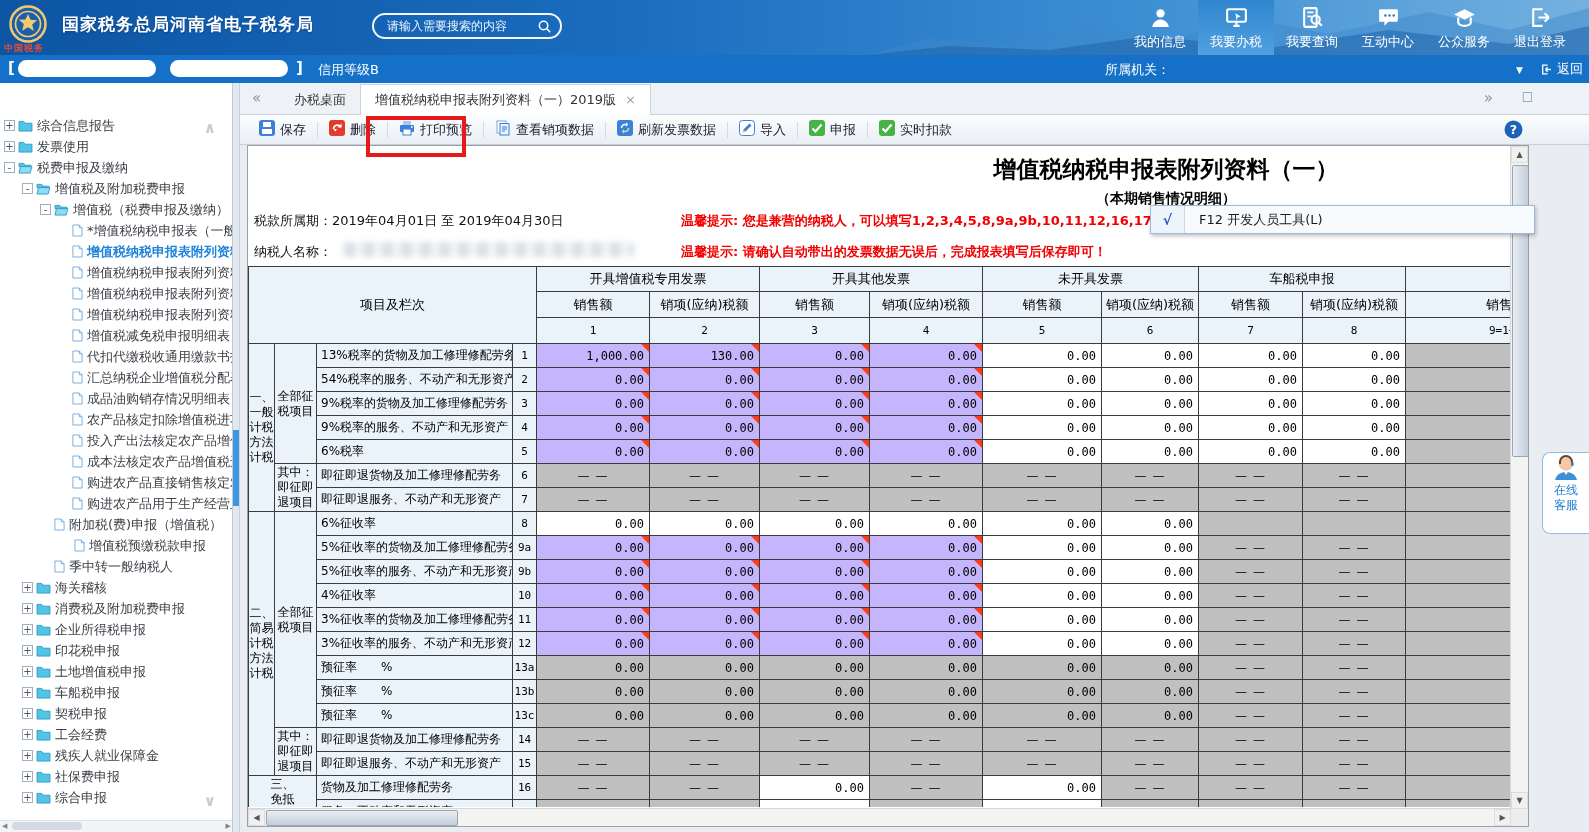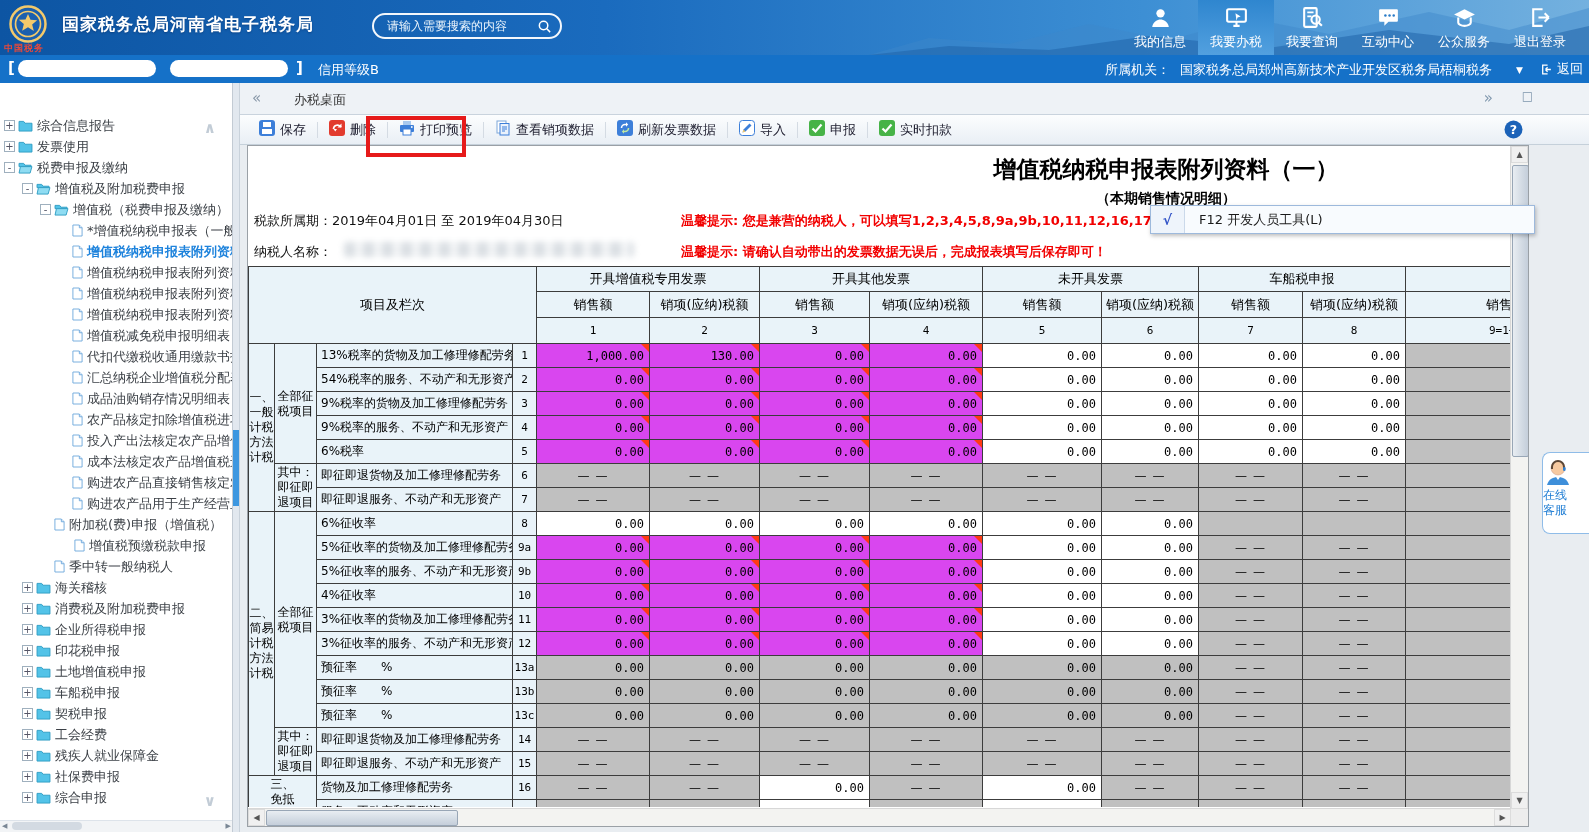--- a/index.html
+++ b/index.html
@@ -90,21 +90,21 @@
   
   .tablewrap{position:absolute;left:0;top:120px;width:1264px;height:541px;overflow:hidden;}
   table{border-collapse:collapse;table-layout:fixed;width:1357px;}
   td{border:1px solid #3C3C3C;overflow:hidden;padding:0;}
   .hdr{background:#E9F3F9;text-align:center;font-size:13px;color:#000;}
   .numhdr{font-size:11px;font-family:"DejaVu Sans Mono",monospace;}
   tbody tr{height:24px;}
   .lblc{background:#E9F3F9;font-size:12px;padding-left:4px;color:#000;white-space:nowrap;}
   .grp{background:#E9F3F9;font-size:12px;text-align:center;white-space:pre-line;line-height:15px;vertical-align:middle;color:#000;}
   .numc{background:#E9F3F9;font-size:11px;text-align:center;font-family:"DejaVu Sans Mono",monospace;color:#000;}
-  .cb{background:#d946ef;position:relative;}
+  .cb{background:#c4b5fd;position:relative;}
   .cw{background:#fff;}
   .cg,.cd,.ce{background:#C0C0C0;}
   .val{display:block;text-align:right;padding-right:5px;font-family:"DejaVu Sans Mono",monospace;font-size:12px;color:#000;}
   .dash{display:block;text-align:center;font-size:12px;color:#111;letter-spacing:1px;}
   .corner{position:absolute;top:0;right:0;width:0;height:0;border-top:8px solid #FF3B14;border-left:8px solid transparent;}
 
   
   .vsb{position:absolute;right:0;top:0;width:17px;height:663px;background:#F3F3F1;border-left:1px solid #D7D7D7;}
   .sbtn{position:absolute;width:17px;height:17px;background:#F0F0F0;border:1px solid #DCDCDC;box-sizing:border-box;
     color:#555;font-size:8px;text-align:center;line-height:15px;cursor:pointer;}
@@ -117,22 +117,22 @@
 
   
   .ctxmenu{position:absolute;left:1150px;top:205px;width:383px;height:27px;background:#F8FBFE;
     border:1px solid #9DB9DC;box-shadow:1px 2px 4px rgba(0,0,0,.25);z-index:60;display:flex;align-items:center;}
   .ctx-gutter{width:34px;height:100%;background:#EEF4FB;border-right:1px solid #CBD9EA;display:flex;
     align-items:center;justify-content:center;color:#3556C8;font-weight:bold;font-size:14px;box-sizing:border-box;}
   .ctx-label{margin-left:14px;font-size:13px;color:#1A1A1A;}
 
   
   .support{position:absolute;right:0;top:452px;width:47px;height:82px;background:#fff;border:1px solid #8FBCE8;
-    border-right:none;border-radius:8px 0 0 8px;z-index:30;display:flex;flex-direction:column;align-items:flex-start;
-    padding-top:5px;box-sizing:border-box;cursor:pointer;}
+    border-right:none;border-radius:8px 0 0 8px;z-index:30;display:flex;flex-direction:column;align-items:center;
+    box-sizing:border-box;cursor:pointer;}
   .support .stext{color:#1B7BD3;font-size:12px;line-height:15px;text-align:center;white-space:pre-line;margin-top:2px;}
 </style>
 </head>
 <body>
 
 <div id="app">
 
   <div class="banner">
     <svg class="wall" width="720" height="55" viewBox="0 0 720 55" preserveAspectRatio="none">
       <path d="M0 55 L60 38 L140 44 L220 24 L300 40 L380 18 L460 34 L560 12 L640 30 L720 8 L720 55 Z" fill="#3F88C9" opacity=".45"></path>
@@ -203,21 +203,20 @@
       </div>
   </div>
 
   <div class="subbar">
     <span class="bracket" style="left:8px">[</span>
     <span class="blob" style="left:18px;width:138px"></span>
     <span class="blob" style="left:170px;width:118px"></span>
     <span class="bracket" style="left:296px">]</span>
     <span class="credit">信用等级B</span>
     <span class="org-label">所属机关：</span>
-    <span class="org">国家税务总局郑州高新技术产业开发区税务局梧桐税务</span>
     <span class="org-caret">▼</span>
     <span class="backbtn">
       <svg width="13" height="13" viewBox="0 0 24 24">
         <path d="M14 4H5v16h9" fill="none" stroke="#fff" stroke-width="2.4"></path>
         <path d="M20 12H10m0 0l4-4m-4 4l4 4" stroke="#fff" stroke-width="2.4" fill="none"></path>
       </svg>
       <span>返回</span>
     </span>
   </div>
 
@@ -549,20 +548,21 @@
       <span class="sthumb"></span>
     </div>
   </div>
   <div class="splitter"></div>
   <div class="split-handle"></div>
 
   <div class="tabbar">
     <span class="tb-back">«</span>
     <div class="tabs" id="tabs">
         <div class="tab"><span>办税桌面</span></div>
+        <div class="tab active"><span>增值税纳税申报表附列资料（一）2019版</span><span class="close">×</span></div>
       </div>
     <span class="tb-right" style="right:96px">»</span>
     <span class="tb-right" style="right:56px;font-size:12px">□</span>
   </div>
 
   <div class="toolbar" id="tbar">
       <div class="tbtn">
         <span><svg viewBox="0 0 16 16">
             <rect width="16" height="16" rx="3" fill="#3D7FD9"></rect>
             <rect x="4" y="2" width="8" height="5" fill="#fff"></rect>

